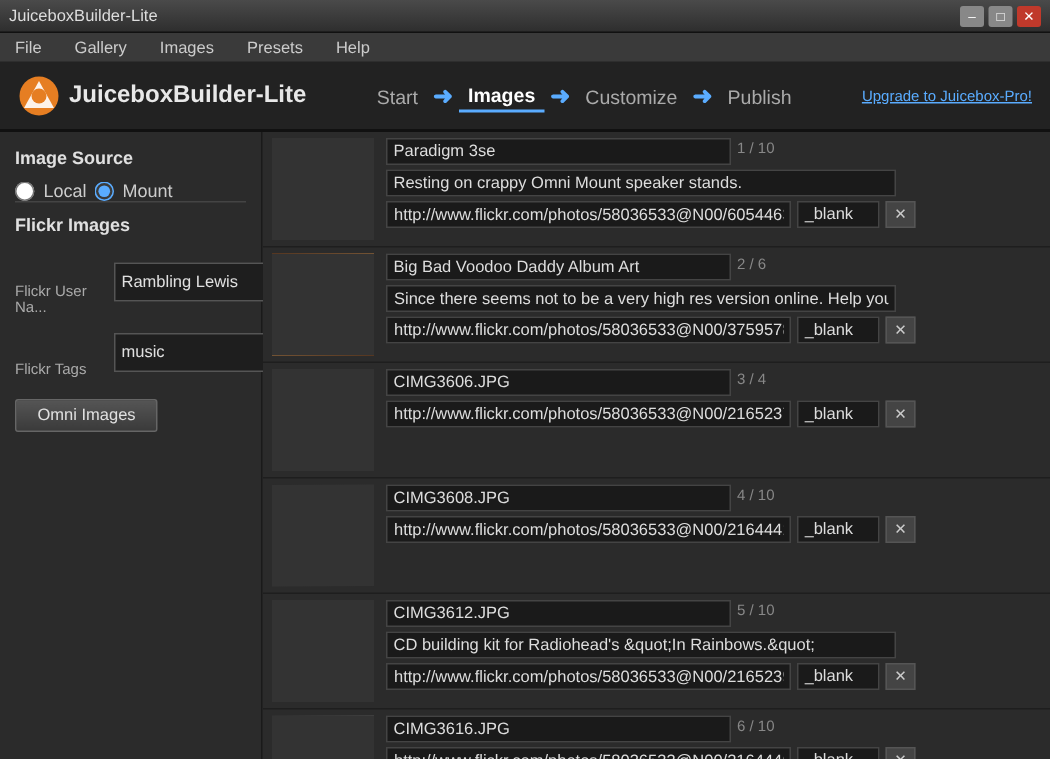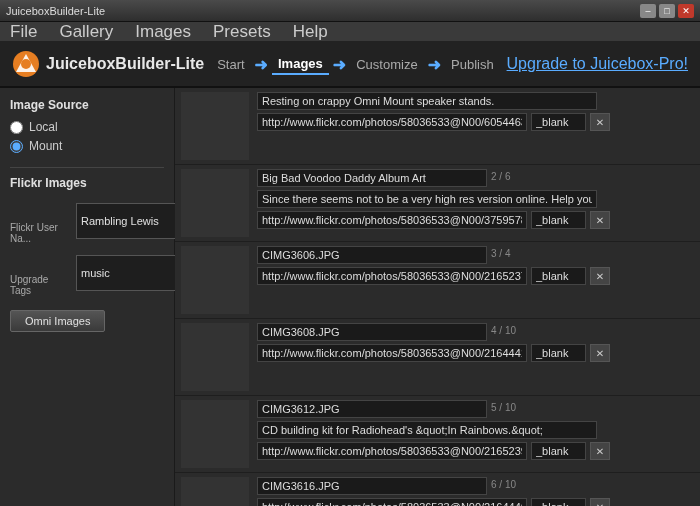--- a/index.html
+++ b/index.html
@@ -52,21 +52,21 @@
       background: #3a3a3a;
       height: 20px;
       display: flex;
       align-items: center;
       padding: 0 4px;
       border-bottom: 1px solid #222;
       gap: 10px;
     }
     .menu-item {
       color: #ccc;
-      font-size: 17px;
+      font-size: 11px;
       padding: 2px 6px;
       cursor: pointer;
     }
 
     
     .header {
       background: #222;
       height: 46px;
       display: flex;
       align-items: center;
@@ -108,21 +108,21 @@
       border-bottom: 2px solid #5aacff;
     }
     .step-arrow {
       color: #5aacff;
       font-size: 16px;
       font-weight: bold;
     }
 
     .upgrade-link {
       color: #5aacff;
-      font-size: 16px;
+      font-size: 10px;
       text-decoration: underline;
       cursor: pointer;
       white-space: nowrap;
     }
 
     
     .main {
       display: flex;
       height: calc(506px - 22px - 20px - 46px);
       border-radius: 18px;
@@ -137,23 +137,21 @@
       flex-shrink: 0;
     }
     .sidebar-section-title {
       color: #e0e0e0;
       font-size: 12px;
       font-weight: bold;
       margin-bottom: 8px;
     }
     .radio-group {
       display: flex;
-      flex-direction: column;
       gap: 5px;
-      margin-bottom: 14px;
     }
     .radio-item {
       display: flex;
       align-items: center;
       gap: 6px;
       cursor: pointer;
     }
     .radio-item input[type="radio"] {
       accent-color: #5aacff;
     }
@@ -182,21 +180,21 @@
       flex-shrink: 0;
       margin-top: 24px;
     }
     .field-input {
       flex: 1;
       background: #1e1e1e;
       border: 1px solid #555;
       color: #e0e0e0;
       font-size: 11px;
       padding: 2px 4px;
-      height: 36px;
+      height: 26px;
     }
     .field-clear {
       background: #555;
       color: #ccc;
       border: none;
       width: 16px;
       height: 16px;
       cursor: pointer;
       font-size: 10px;
       display: flex;
@@ -354,37 +352,41 @@
 
     <div class="sidebar-section-title2">Flickr Images</div>
 
     <div class="field-row">
       <span class="field-label">Flickr User Na...</span>
       <input class="field-input" type="text" value="Rambling Lewis" style="">
       <button class="field-clear">✕</button>
     </div>
 
     <div class="field-row">
-      <span class="field-label">Upgrade Tags</span>
+      <span class="field-label">Flickr Tags</span>
       <input class="field-input" type="text" value="music" style="">
       <button class="field-clear">✕</button>
     </div>
 
     <button class="load-btn">Omni Images</button>
   </div>
 
   <div class="content" id="image-list-container">
   <div class="image-row">
         <div class="thumb-container thumb-1">
           <svg width="68" height="68" viewBox="0 0 68 68">
             <rect width="68" height="68" fill="#333"></rect>
           </svg>
         </div>
         <div class="image-details">
           <div class="detail-row">
+            <input type="text" class="detail-input title-input" value="Paradigm 3se" style="">
+            <span class="image-counter">1 / 10</span>
+          </div>
+          <div class="detail-row">
             <input type="text" class="detail-input desc-input" value="Resting on crappy Omni Mount speaker stands." style="">
           </div>
           <div class="detail-row">
             <input type="text" class="detail-input url-input" value="http://www.flickr.com/photos/58036533@N00/6054463641" style="">
             <input type="text" class="detail-input target-input" value="_blank" style="">
             <button class="detail-del">✕</button>
           </div>
         </div>
       </div>
       <div class="image-row">

